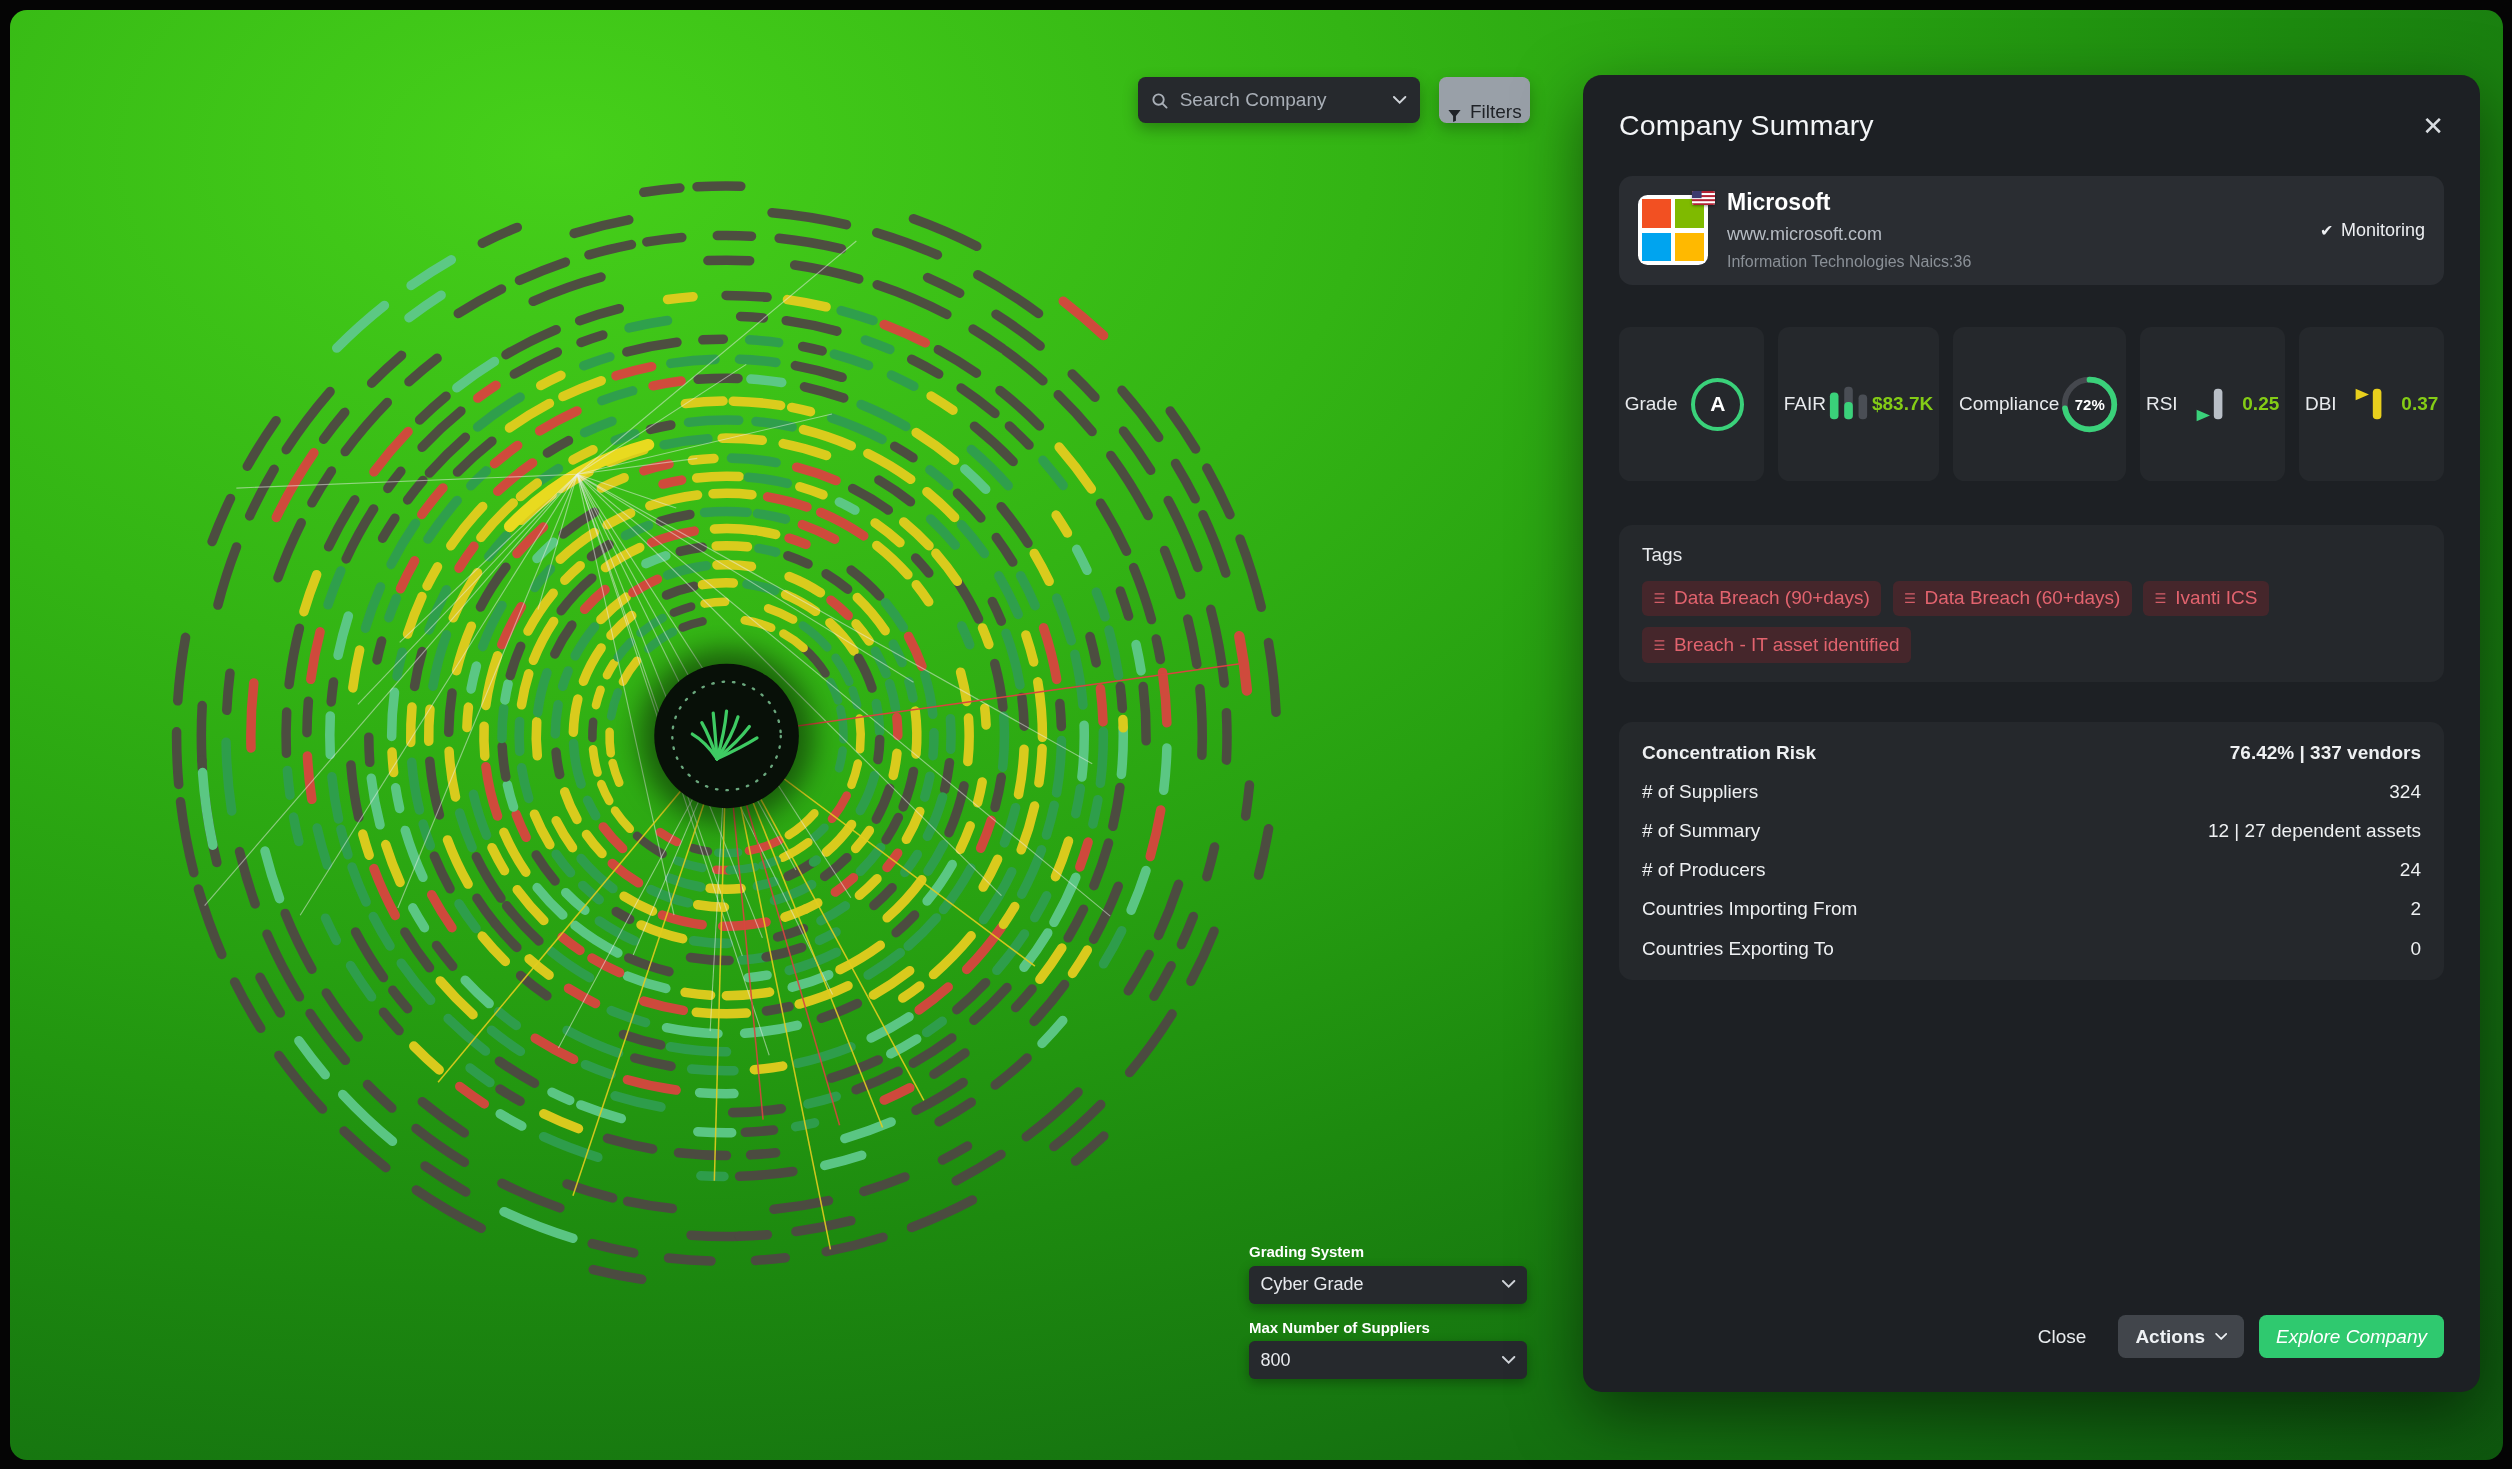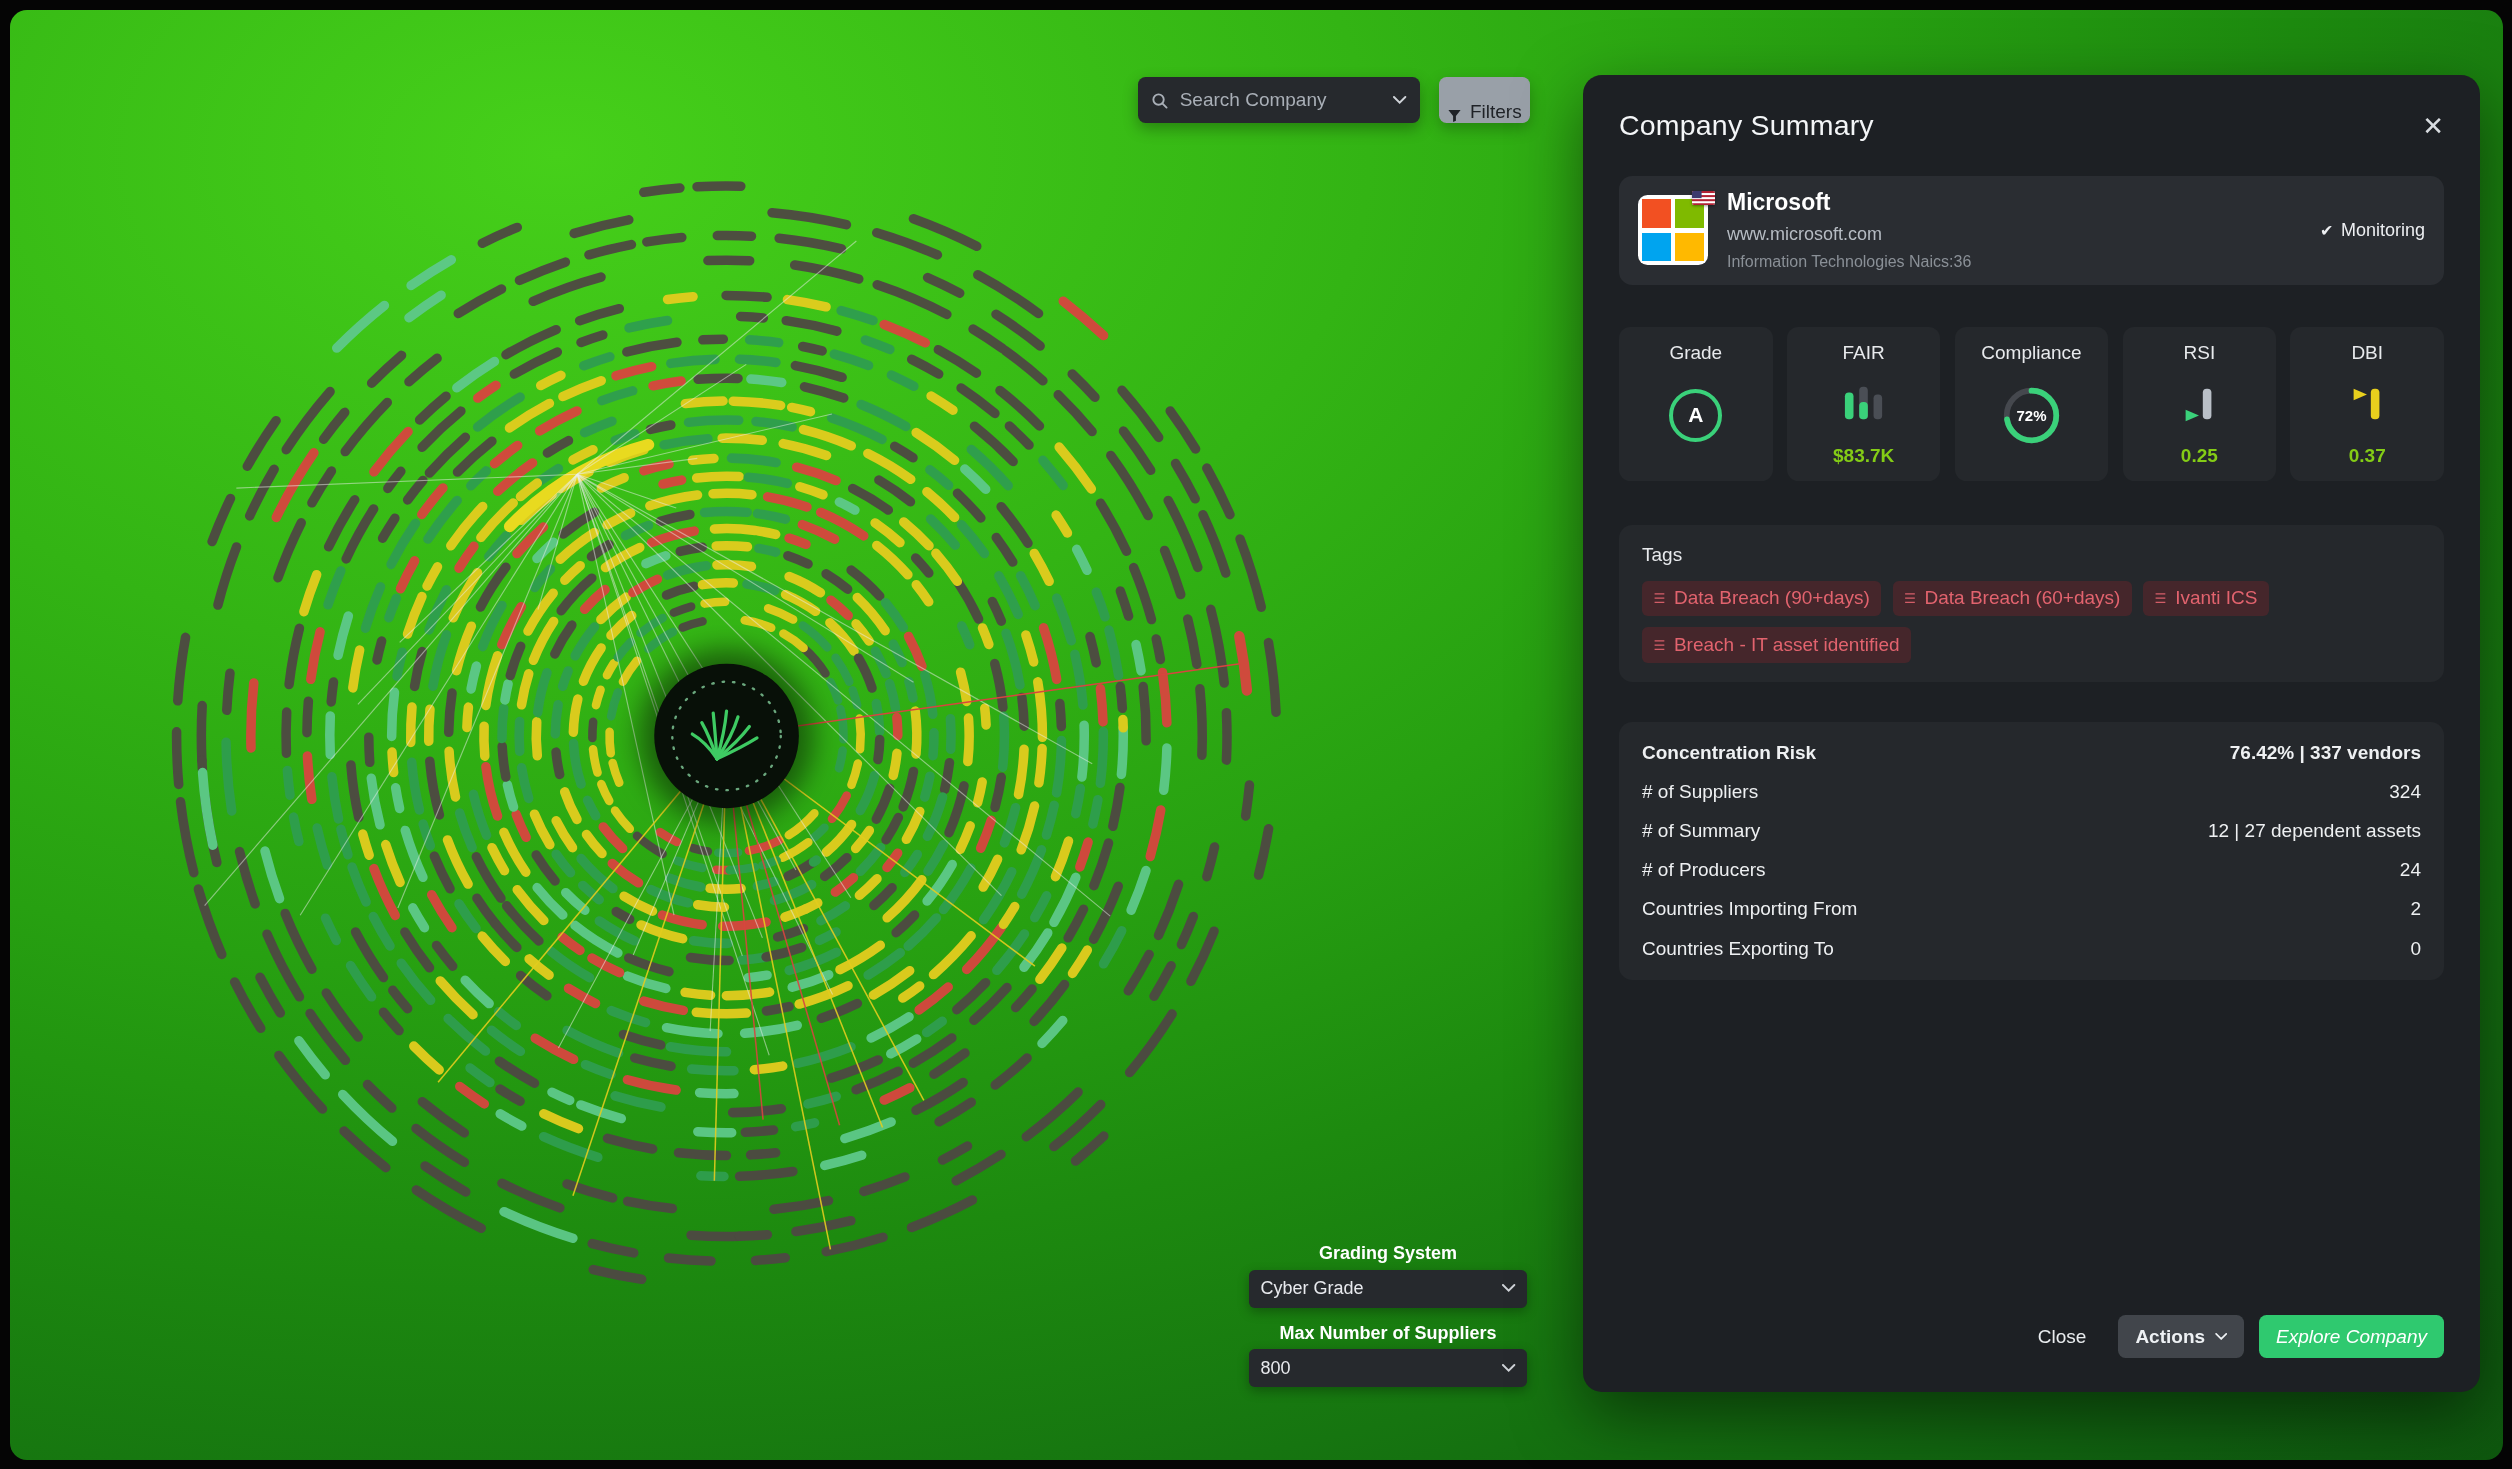--- a/index.html
+++ b/index.html
@@ -27,21 +27,21 @@
   .filters-btn {
     position:absolute; left:1439px; top:77px; width:91px; height:46px;
     background:#99a0a8; border:none; border-radius:7.6px; display:flex;
     align-items:flex-end; justify-content:center; gap:7.6px; color:#1f2227;
     font-size:19px; font-weight:500; font-family:inherit; cursor:pointer;
     box-shadow:0 5.7px 15px rgba(0,0,0,0.25);
   }
 
   
   .bl { position:absolute; left:1249px; top:1243px; width:278px; }
-  .bl label { display:block; font-size:18px; font-weight:700; color:#fff; margin-bottom:5.7px;text-align:center; }
+  .bl label { display:block; font-size:15px; font-weight:700; color:#fff; margin-bottom:5.7px; }
   .bl .select {
     height:38px; background:#26292d; border-radius:5.7px; display:flex;
     align-items:center; justify-content:space-between; padding:0 11.4px;
     color:#e8eaee; font-size:18px; cursor:pointer; margin-bottom:15px;
     box-shadow:0 3.8px 11.4px rgba(0,0,0,0.3);
   }
   .bl .chev { color:#cfd3d8; }
 
   
   .panel {
@@ -68,21 +68,21 @@
   .company-info { display:flex; flex-direction:column; gap:8px; }
   .company-name { font-size:23px; font-weight:700; color:#fff; }
   .company-site { font-size:18px; color:#b6bcc3; }
   .company-industry { font-size:16px; color:#8a9097; }
   .monitoring { margin-left:auto; display:flex; align-items:center; gap:7.6px; font-size:18px; color:#edeff2; }
   .monitoring .check { font-size:16px; }
 
   .metrics-row { display:flex; gap:14.3px; margin-top:42px; }
   .metric-card {
     flex:1 1 0; height:154px; background:#25282c; border-radius:11.4px;
-    display:flex; flex-direction:column; align-items:center; padding:15px 5.7px 13.3px;
+    display:flex; flex-direction:row; align-items:center; padding:15px 5.7px 13.3px;
   }
   .metric-label { font-size:19px; color:#e8eaed; }
   .metric-icon { flex:1; display:flex; align-items:center; justify-content:center; width:100%; position:relative; }
   .metric-value { font-size:19px; font-weight:700; color:#84cc16; }
   .grade-ring {
     width:53px; height:53px; border:4.8px solid #3ad17a; border-radius:50%;
     display:flex; align-items:center; justify-content:center;
     font-size:21px; font-weight:600; color:#fff;
   }
   .donut-wrap { position:relative; width:61px; height:61px; }

